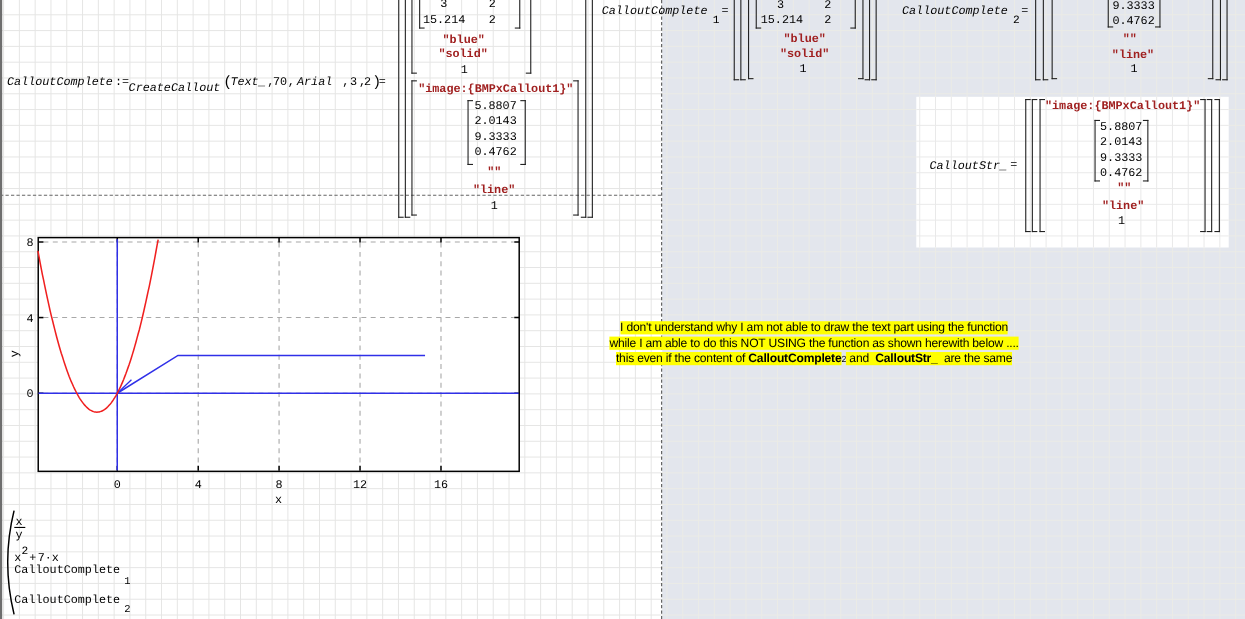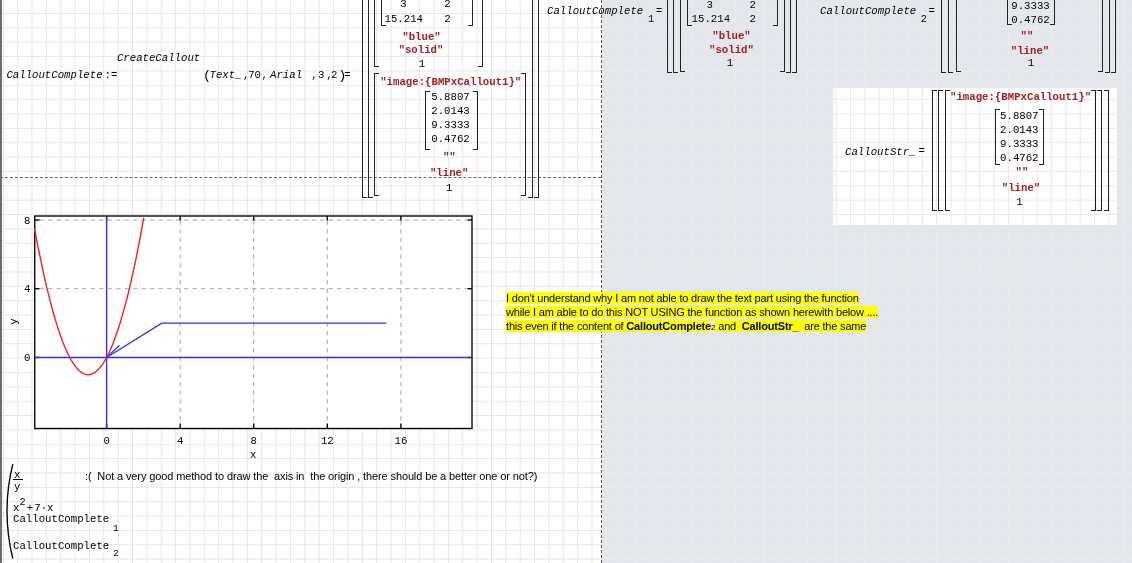--- a/index.html
+++ b/index.html
@@ -29,21 +29,21 @@
 <div id="root">
 <div class="page"></div>
     <div class="margin"></div>
 <div class="wbox"></div>
 <div class="vdash"></div>
     <div class="hdash"></div>
     <div class="ledge"></div>
 
 <span class="t i" style="left:6.4px;top:70.0px;">CalloutComplete</span>
 <span class="t " style="left:104.5px;top:70.0px;">:=</span>
-<span class="t i" style="left:116.9px;top:53px;">CreateCallout</span>
+<span class="t i" style="left:116.9px;top:76px;">CreateCallout</span>
 <span class="t " style="left:203.0px;top:69.4px;font-size:13.5px;">(</span>
 <span class="t i" style="left:209.5px;top:70.0px;">Text_</span>
 <span class="t " style="left:243.0px;top:70.0px;">,</span>
 <span class="t " style="left:248.2px;top:70.0px;">70</span>
 <span class="t " style="left:261.5px;top:70.0px;">,</span>
 <span class="t i" style="left:270.0px;top:70.0px;">Arial</span>
 <span class="t " style="left:311.2px;top:70.0px;">,</span>
 <span class="t " style="left:318.1px;top:70.0px;">3</span>
 <span class="t " style="left:326.3px;top:70.0px;">,</span>
 <span class="t " style="left:330.9px;top:70.0px;">2</span>
@@ -166,24 +166,23 @@
 <text x="30.5" y="361.1" text-anchor="end">0</text>
 <text x="106.6" y="443.7" text-anchor="middle">0</text>
 <text x="180.2" y="443.7" text-anchor="middle">4</text>
 <text x="253.7" y="443.7" text-anchor="middle">8</text>
 <text x="327.3" y="443.7" text-anchor="middle">12</text>
 <text x="400.9" y="443.7" text-anchor="middle">16</text>
 <text x="253.3" y="457.5" text-anchor="middle">x</text>
 <text transform="translate(16.5 321.5) rotate(-90)" text-anchor="middle">y</text>
 </g>
     </svg>
-<div class="t sans" style="left:506px;top:290.5px;line-height:14.15px;letter-spacing:-0.18px;white-space:pre;"><span class="hl">I don't understand why I am not able to draw the text part using the function</span>
+<div class="t sans" style="left:554px;top:290.5px;line-height:14.15px;letter-spacing:-0.18px;white-space:pre;text-align:center;"><span class="hl">I don't understand why I am not able to draw the text part using the function</span>
 <span class="hl">while I am able to do this NOT USING the function as shown herewith below ....</span>
 <span class="hl">this even if the content of <b>CalloutComplete</b></span><span style="font-size:8px">2</span><span class="hl"> and  <b>CalloutStr_</b>  are the same</span></div>
-<span class="t sans" style="left:85px;top:471.0px;font-size:11px;letter-spacing:-0.12px;">:(  Not a very good method to draw the  axis in  the origin , there should be a better one or not?)</span>
 <svg style="position:absolute;left:0;top:458px" width="40" height="105" viewBox="0 0 40 105">
       <path d="M 12.8,6.2 C 7.6,27 7,42 7,53 C 7,64 7.6,79.5 12.8,100.5" fill="none" stroke="#000" stroke-width="1.35"></path>
     </svg>
 <span class="t " style="left:14px;top:469.5px;">x</span>
 <div style="position:absolute;left:13px;top:479.3px;width:9.5px;height:1.1px;background:#000"></div>
 <span class="t " style="left:14px;top:481.5px;">y</span>
 <span class="t " style="left:13px;top:502.5px;">x</span>
 <span class="t " style="left:19.6px;top:497.9px;font-size:10.2px;">2</span>
 <span class="t " style="left:26.7px;top:502.5px;">+</span>
 <span class="t " style="left:34.3px;top:502.5px;">7·x</span>

